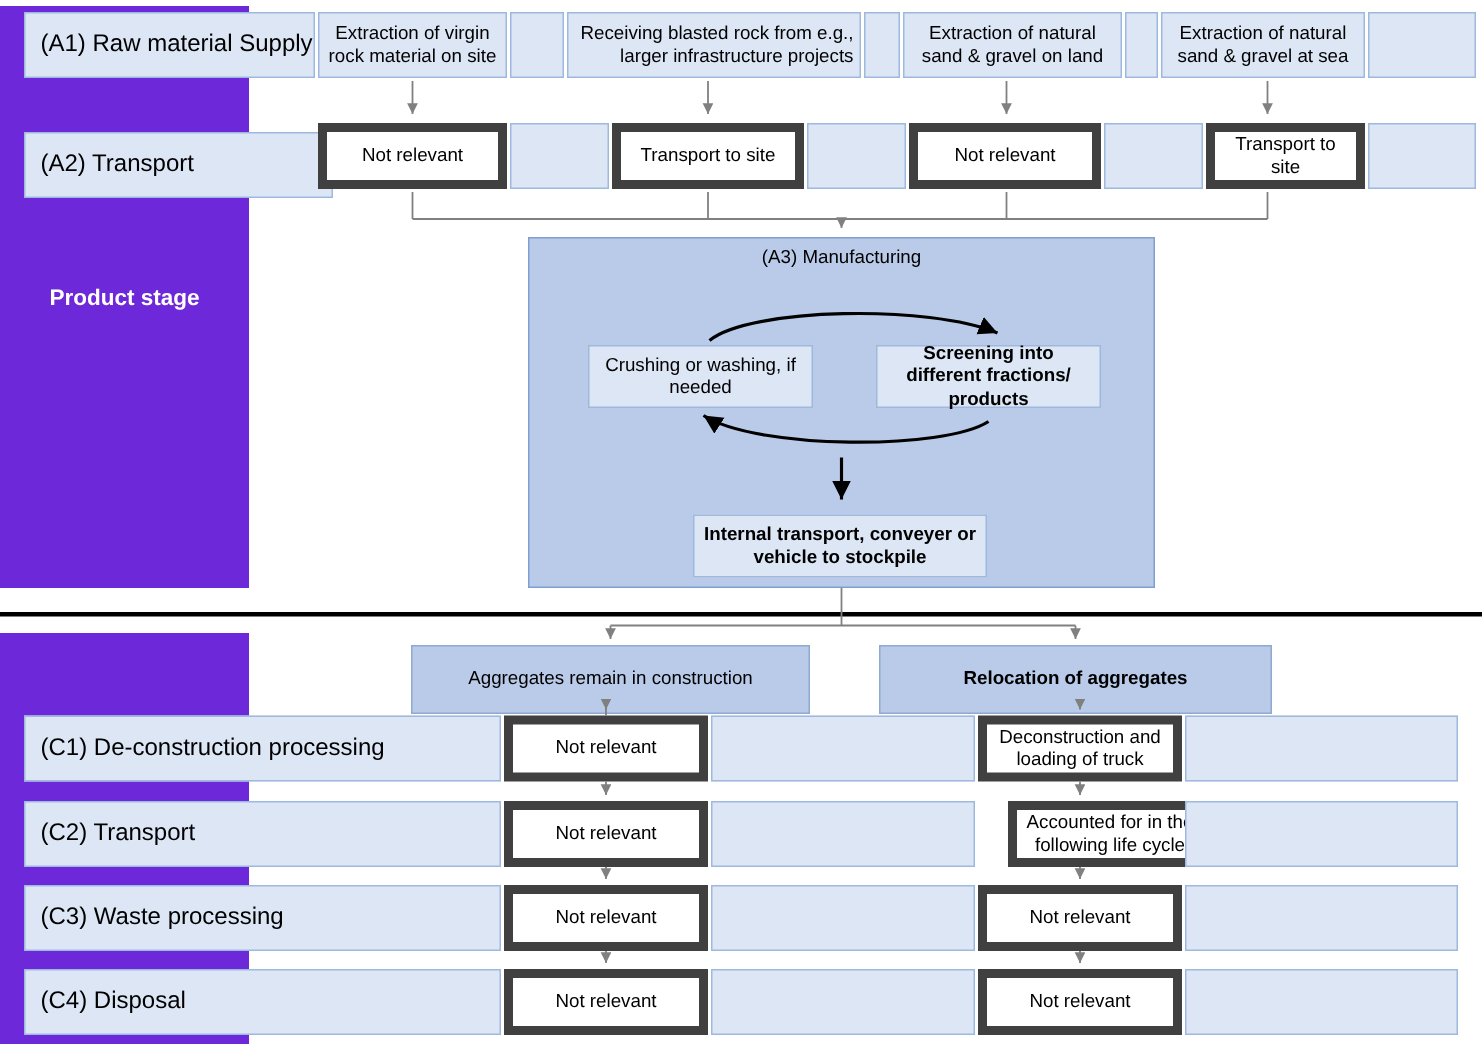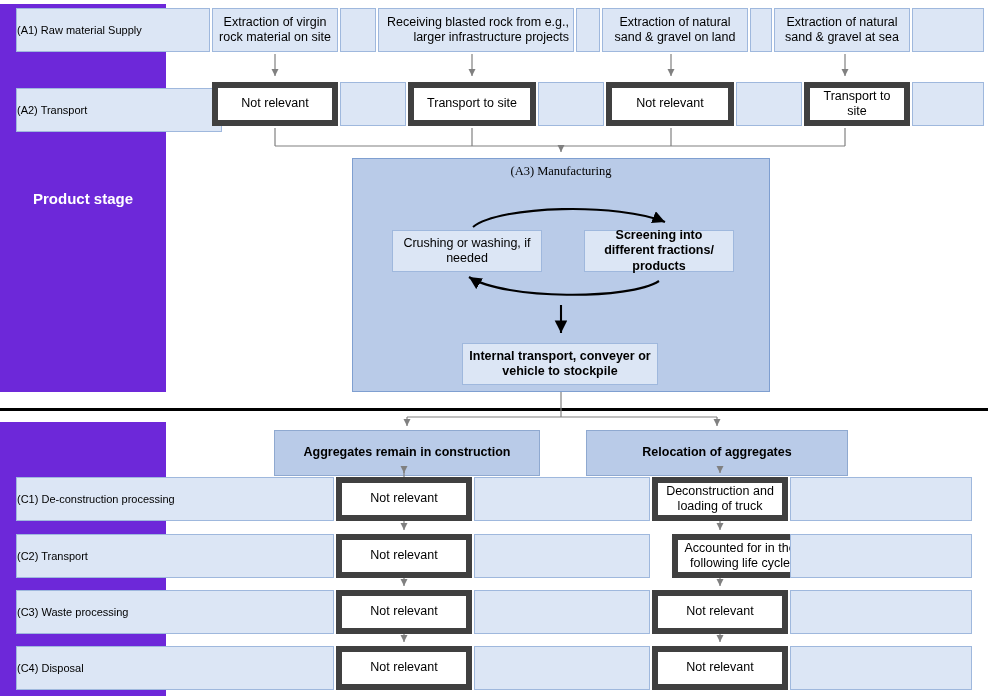--- a/index.html
+++ b/index.html
@@ -42,21 +42,22 @@
     text-align:center;
   }
 
   .rowlabel{
     position:absolute;
     background:#dce6f5;
     border:1px solid #9fb8dd;
     box-sizing:border-box;
     display:flex;
     align-items:center;
-    font-size:11px;
+    padding-left:10px;
+    font-size:16px;
   }
 
   .divider{
     position:absolute;
     background:#000000;
     height:3px;
   }
 
   svg.ov{position:absolute;left:0;top:0;width:988px;height:696px;pointer-events:none;}
 
@@ -119,21 +120,21 @@
   </div>
   <div class="box lightblue" style="left:736px;top:82px;width:66px;height:44px;"></div>
 
   <div class="box white" style="left:804px;top:82px;width:106px;height:44px;">
     <span>Transport to site</span>
   </div>
   <div class="box lightblue" style="left:912px;top:82px;width:72px;height:44px;"></div>
 
   <div class="mfgpanel" style="left:352px;top:158px;width:418px;height:234px;">
   </div>
-  <div class="abs" style="left:352px;top:164px;width:418px;text-align:center;font-family:Liberation Serif, serif;">
+  <div class="abs" style="left:352px;top:164px;width:418px;text-align:center;">
     <span>(A3) Manufacturing</span>
   </div>
 
   <div class="box lightblue" style="left:392px;top:230px;width:150px;height:42px;font-weight:normal;">
     <span>Crushing or washing, if needed</span>
   </div>
 
   <div class="box lightblue" style="left:584px;top:230px;width:150px;height:42px;font-weight:bold;">
     <span>Screening into different fractions/ products</span>
   </div>
@@ -141,21 +142,21 @@
   <div class="box lightblue" style="left:462px;top:343px;width:196px;height:42px;font-weight:bold;">
     <span>Internal transport, conveyer or vehicle to stockpile</span>
   </div>
 
   <div class="divider" style="left:0px;top:408px;width:988px;"></div>
 
   <div class="stage-label" style="left:0px;top:422px;width:166px;height:274px;">
     <span>End of Life</span>
   </div>
 
-  <div class="box midblue" style="left:274px;top:430px;width:266px;height:46px;font-weight:bold;">
+  <div class="box midblue" style="left:274px;top:430px;width:266px;height:46px;font-weight:normal;">
     <span>Aggregates remain in construction</span>
   </div>
   <div class="box midblue" style="left:586px;top:430px;width:262px;height:46px;font-weight:bold;">
     <span>Relocation of aggregates</span>
   </div>
 
   <div class="rowlabel" style="left:16px;top:477px;width:318px;height:44px;">
     <span>(C1) De-construction processing</span>
   </div>
   <div class="box white" style="left:336px;top:477px;width:136px;height:44px;">

